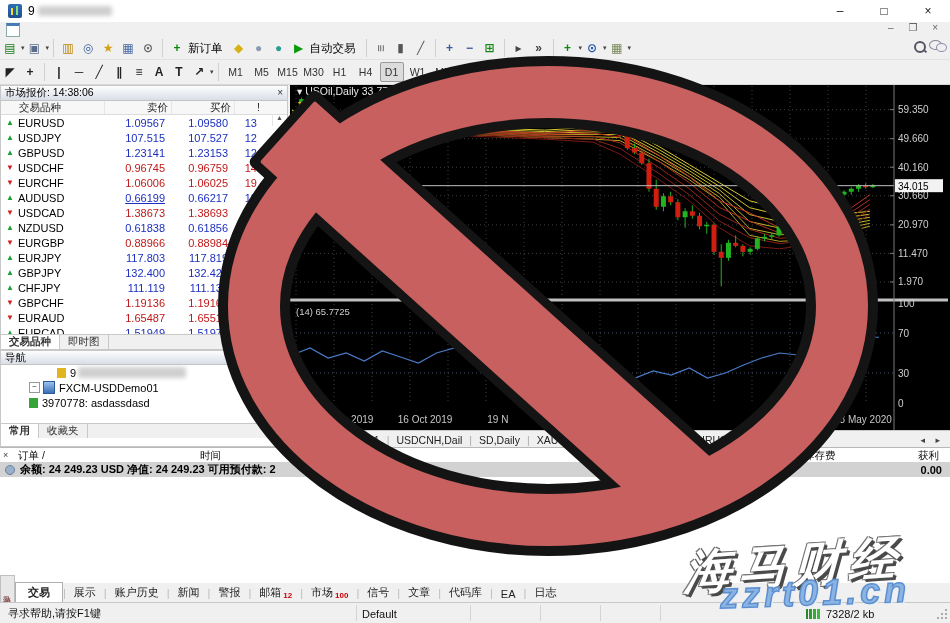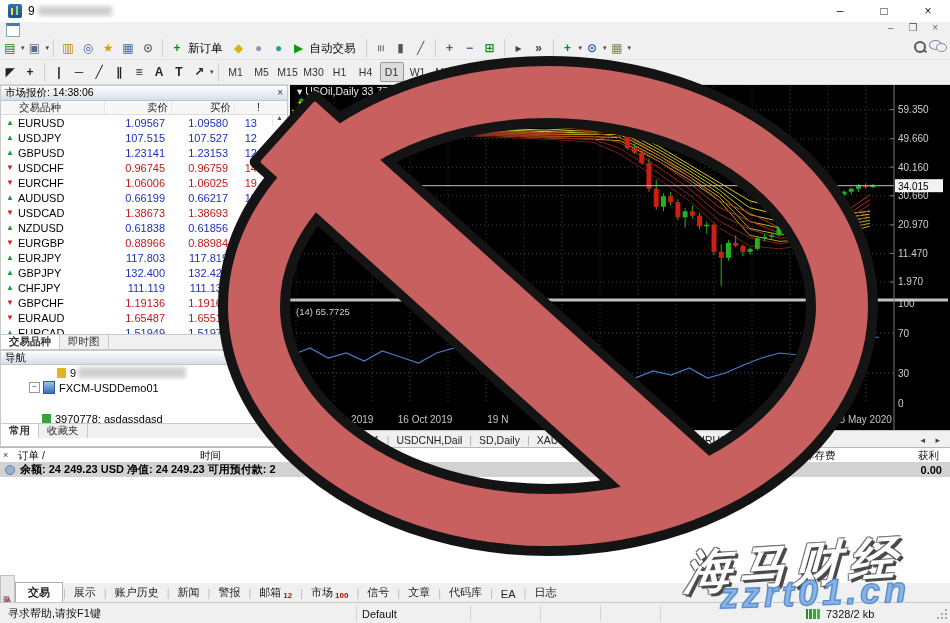--- a/index.html
+++ b/index.html
@@ -325,21 +325,21 @@
           </div>
           <span class="mw-c1 px" style="border-left: none; width: 64px;">1.06006</span>
           <span class="mw-c2 px" style="border-left: none;">1.06025</span>
           <span class="mw-c3 px" style="border-left: none;">19</span>
         </div>
         <div class="mw-row up">
           <div class="mw-sym">
             <span class="arr up">▲</span>
             <span>AUDUSD</span>
           </div>
-          <span class="mw-c1 px" style="border-left: none; width: 64px;">0.66199</span>
+          <span class="mw-c1 px" style="border-left: none; width: 64px; text-decoration: underline;">0.66199</span>
           <span class="mw-c2 px" style="border-left: none;">0.66217</span>
           <span class="mw-c3 px" style="border-left: none;">18</span>
         </div>
         <div class="mw-row down">
           <div class="mw-sym">
             <span class="arr down">▼</span>
             <span>USDCAD</span>
           </div>
           <span class="mw-c1 px" style="border-left: none; width: 64px;">1.38673</span>
           <span class="mw-c2 px" style="border-left: none;">1.38693</span>
@@ -434,21 +434,21 @@
       <span class="person p-y"></span>
       <span>9</span>
       <span class="blurbox" style="width:108px;height:11px;margin-left:2px;"></span>
     </div>
     <div class="tree-row" style="padding-left:28px;">
       <span class="expbox">−</span>
       <span class="srv"></span>
       <span>FXCM-USDDemo01</span>
     </div>
     <div id="nav-accounts">
-        <div class="tree-row" style="padding-left: 41px; margin-top: 16px;">
+        <div class="tree-row" style="padding-left: 28px;">
           <span class="person p-g"></span>
           <span>3970778: asdassdasd</span>
         </div>
       </div>
     <div class="panel-tabs" id="nav-tabs" style="position:absolute;left:0;bottom:8px;width:100%;">
         <span class="ptab active">常用</span>
         <span class="ptab">收藏夹</span>
       </div>
   </div>
 

